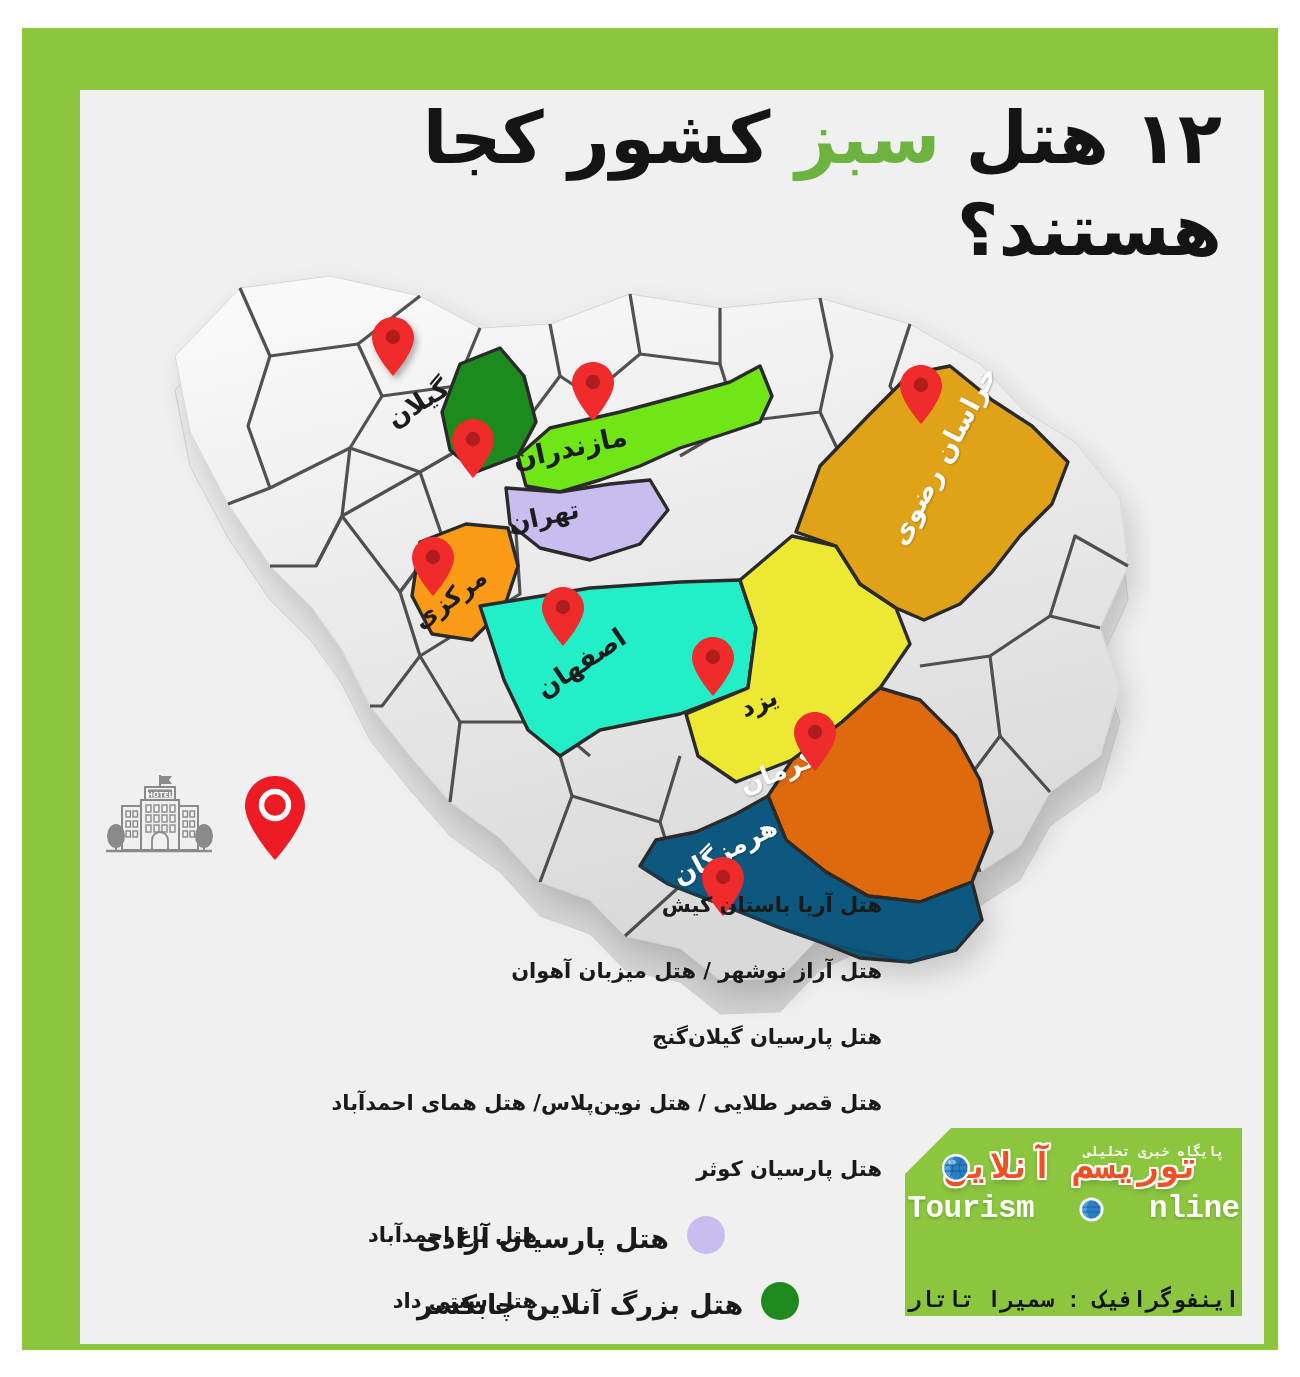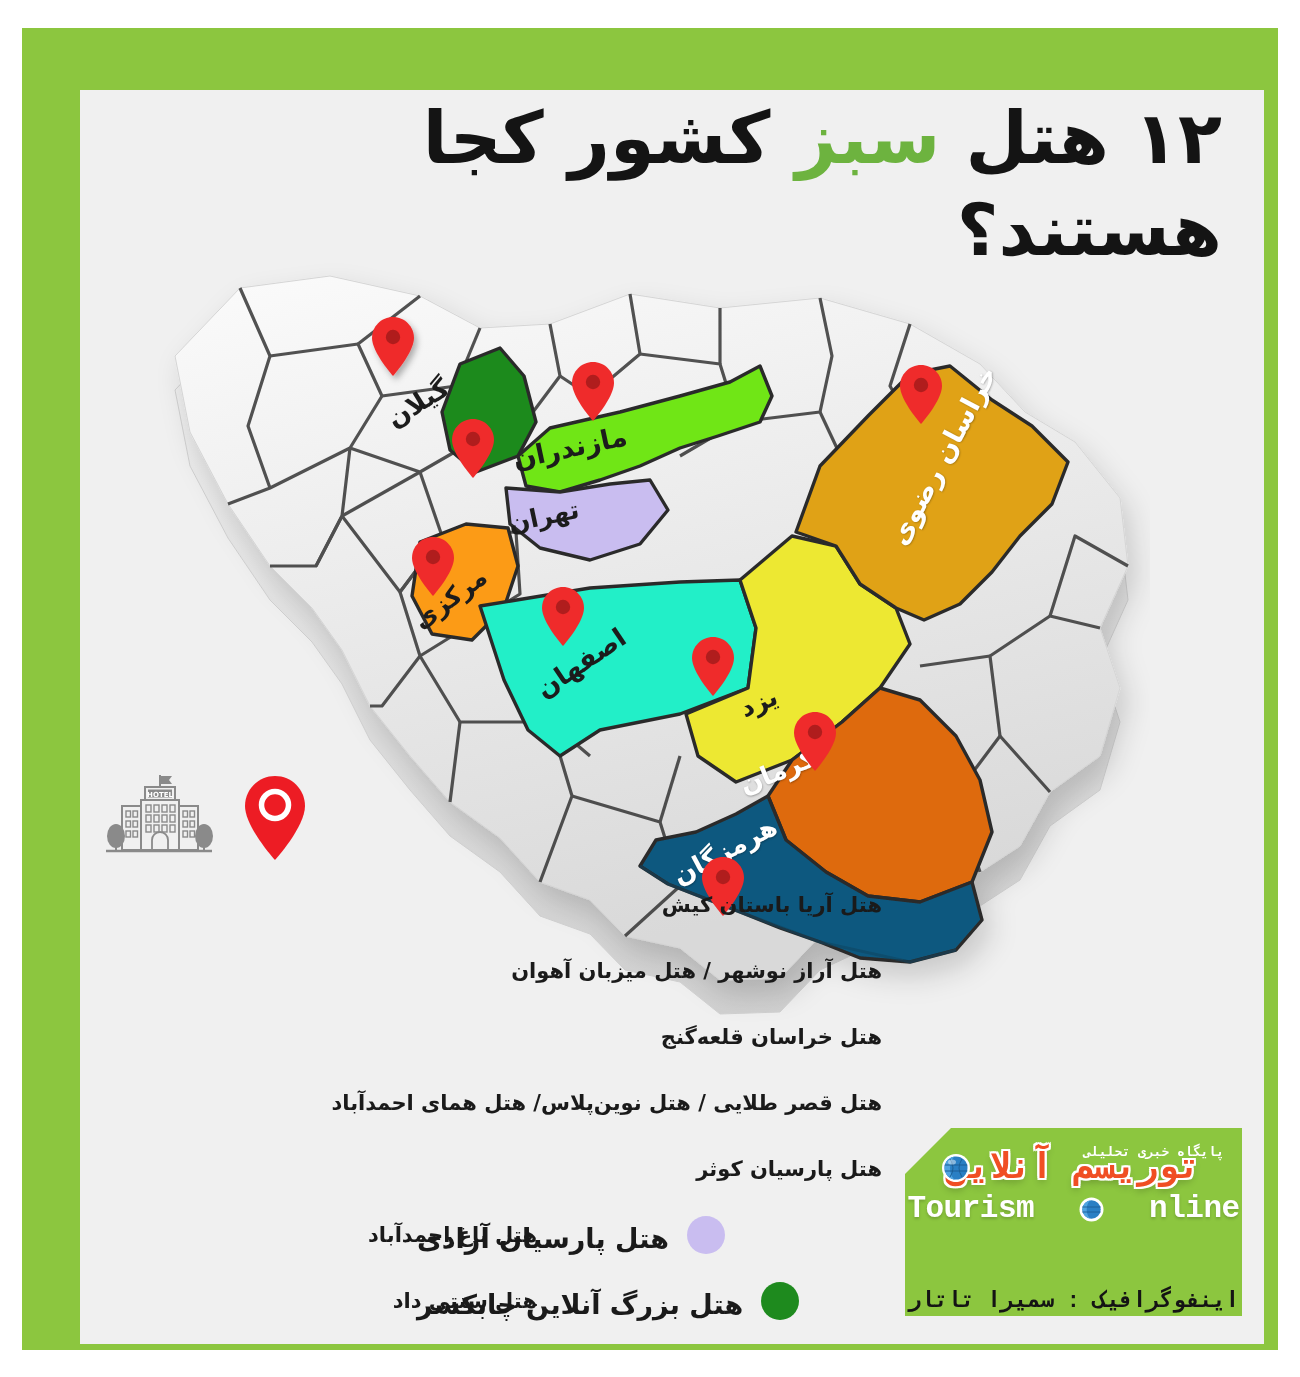--- a/index.html
+++ b/index.html
@@ -509,21 +509,21 @@
       <span class="legend-label">هتل آریا باستان کیش</span>
     </div>
 
     <div class="legend-row">
       <span class="swatch-wrap"><span class="swatch" style="background:#6fe619"></span></span>
       <span class="legend-label">هتل آراز نوشهر / هتل میزبان آهوان</span>
     </div>
 
     <div class="legend-row">
       <span class="swatch-wrap"><span class="swatch" style="background:#de6a0a"></span></span>
-      <span class="legend-label">هتل خراسان قلعه‌گنج</span>
+      <span class="legend-label">هتل پارسیان گیلان‌گنج</span>
     </div>
 
     <div class="legend-row">
       <span class="swatch-wrap"><span class="swatch" style="background:#e0a217"></span></span>
       <span class="legend-label">هتل قصر طلایی / هتل نوین‌پلاس/ هتل همای احمدآباد</span>
     </div>
 
     <div class="legend-row">
       <span class="swatch-wrap"><span class="swatch" style="background:#24efc8"></span></span>
       <span class="legend-label">هتل پارسیان کوثر</span>

